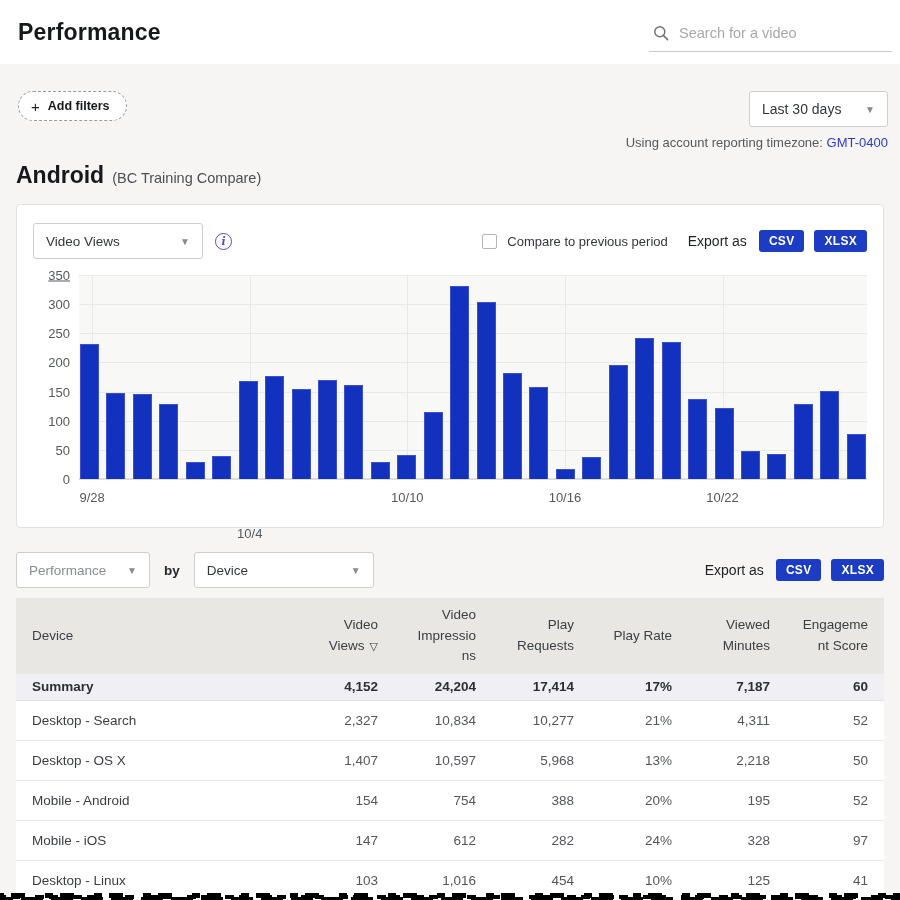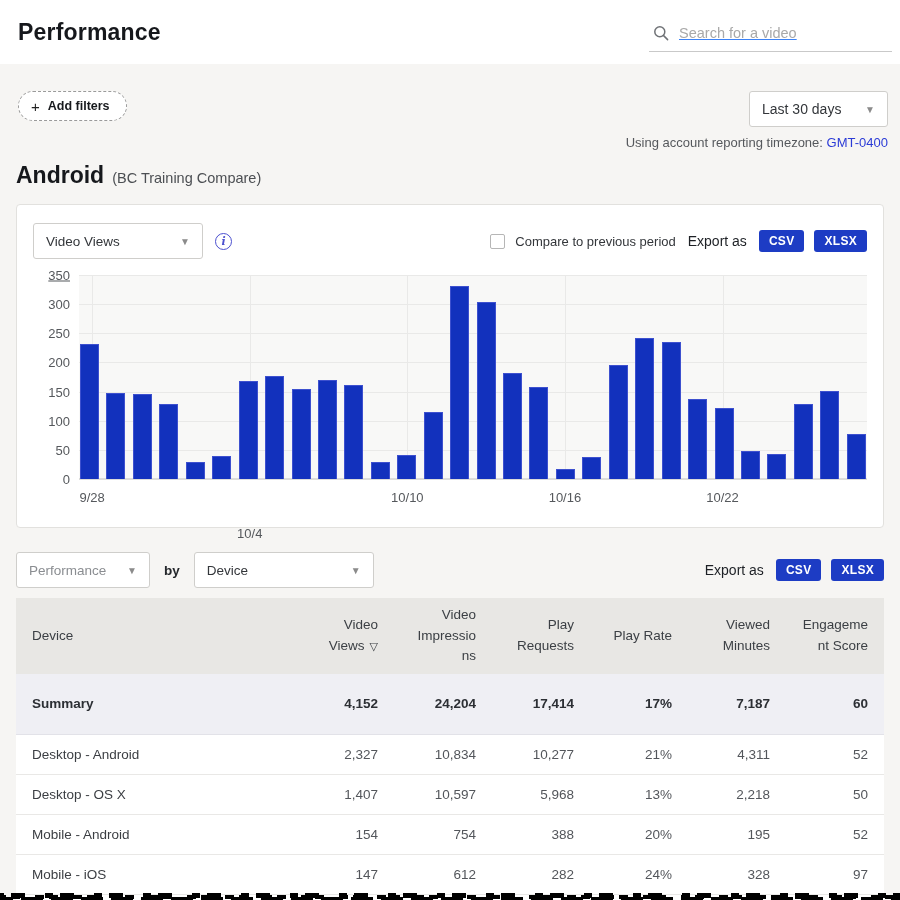--- a/index.html
+++ b/index.html
@@ -14,21 +14,21 @@
     justify-content:space-between; padding:0 8px 0 18px;
   }
   .page-title { font-size:23px; font-weight:800; color:#16181c; letter-spacing:.2px; }
   .search-wrap {
     display:flex; align-items:center; gap:10px; width:243px;
     border-bottom:1px solid #c9c9c9; padding:6px 4px 10px 4px; margin-top:6px;
   }
   .search-wrap svg { flex:0 0 auto; }
   .search-input {
     border:none; outline:none; background:transparent; width:100%;
-    font-size:14.5px; color:#3b82f6; font-family:inherit;text-decoration:underline;
+    font-size:14.5px; color:#3b82f6; font-family:inherit;
   }
   .search-input::placeholder { color:#a9a9a9; }
   
   .content { padding:0 16px; }
   .filters-row { display:flex; justify-content:space-between; align-items:flex-start; margin-top:27px; }
   .add-filters {
     display:inline-flex; align-items:center; gap:8px; background:#fff;
     border:1.5px dashed #9a9a9a; border-radius:16px; height:30px; padding:0 16px 0 12px;
     margin-left:2px; cursor:pointer;
   }
@@ -60,21 +60,21 @@
     width:17px; height:17px; border:1.6px solid #4b50cf; border-radius:50%;
     color:#4b50cf; font-size:11px; font-weight:700; display:flex;
     align-items:center; justify-content:center; cursor:pointer;
     font-family:"DejaVu Serif",serif; font-style:italic;
   }
   .panel-head-right { display:flex; align-items:center; gap:10px; }
   .checkbox {
     width:15px; height:15px; background:#fff; border:1px solid #b6b6b6;
     border-radius:2px; cursor:pointer;
   }
-  .compare-lbl { font-size:13px; color:#33363a; margin-right:2px; }
+  .compare-lbl { font-size:13px; color:#33363a; margin-right:10px; }
   .export-lbl { font-size:14px; color:#1d2025; font-weight:500; margin-right:2px; }
   .export-btn {
     background:#1d3cc4; color:#fff; border:none; border-radius:3px;
     font-size:12px; font-weight:700; padding:4px 10px; cursor:pointer;
     font-family:inherit; letter-spacing:.3px;
   }
   
   .chart { display:flex; margin-top:16px; }
   .y-axis { width:46px; position:relative; height:204px; flex:0 0 auto; }
   .y-axis .ytick {
@@ -107,21 +107,21 @@
   table { width:100%; border-collapse:collapse; table-layout:fixed; margin-top:10px; background:#fff; }
   th, td { padding:0 16px; }
   thead th {
     background:#e8e7e4; font-size:13.5px; font-weight:400; color:#3c4045;
     height:76px; vertical-align:middle; text-align:right;
     overflow-wrap:anywhere; line-height:1.55;
   }
   thead th.first { text-align:left; }
   tbody td { font-size:13.5px; color:#53565b; text-align:right; height:40px; border-bottom:1px solid #e9e8e6; }
   tbody td.first { text-align:left; color:#3b3e43; }
-  tr.summary td { background:#efeff4; font-weight:700; color:#2c2f34; height:60px; border-bottom:1px solid #e2e2e8; }
+  tr.summary td { background:#efeff4; font-weight:700; color:#2c2f34; height:26px; border-bottom:1px solid #e2e2e8; }
   .sort-glyph { font-size:11px; color:#3c4045; margin-left:2px; }
   col.c-device { width:auto; }
   col.c-num { width:98px; }
   
   .torn-edge {
     position:absolute; left:0; bottom:0; width:900px; height:11px; pointer-events:none;
     background-image:
       repeating-linear-gradient(90deg,#000 0 13px,transparent 13px 21px),
       repeating-linear-gradient(90deg,transparent 0 7px,#000 7px 21px,transparent 21px 34px),
       repeating-linear-gradient(90deg,#000 0 9px,transparent 9px 24px);
@@ -302,21 +302,21 @@
         <tr class="summary">
           <td class="first">Summary</td>
           <td>4,152</td>
           <td>24,204</td>
           <td>17,414</td>
           <td>17%</td>
           <td>7,187</td>
           <td>60</td>
         </tr>
         <tr>
-          <td class="first">Desktop - Android</td>
+          <td class="first">Desktop - Search</td>
           <td>2,327</td>
           <td>10,834</td>
           <td>10,277</td>
           <td>21%</td>
           <td>4,311</td>
           <td>52</td>
         </tr>
         <tr>
           <td class="first">Desktop - OS X</td>
           <td>1,407</td>

